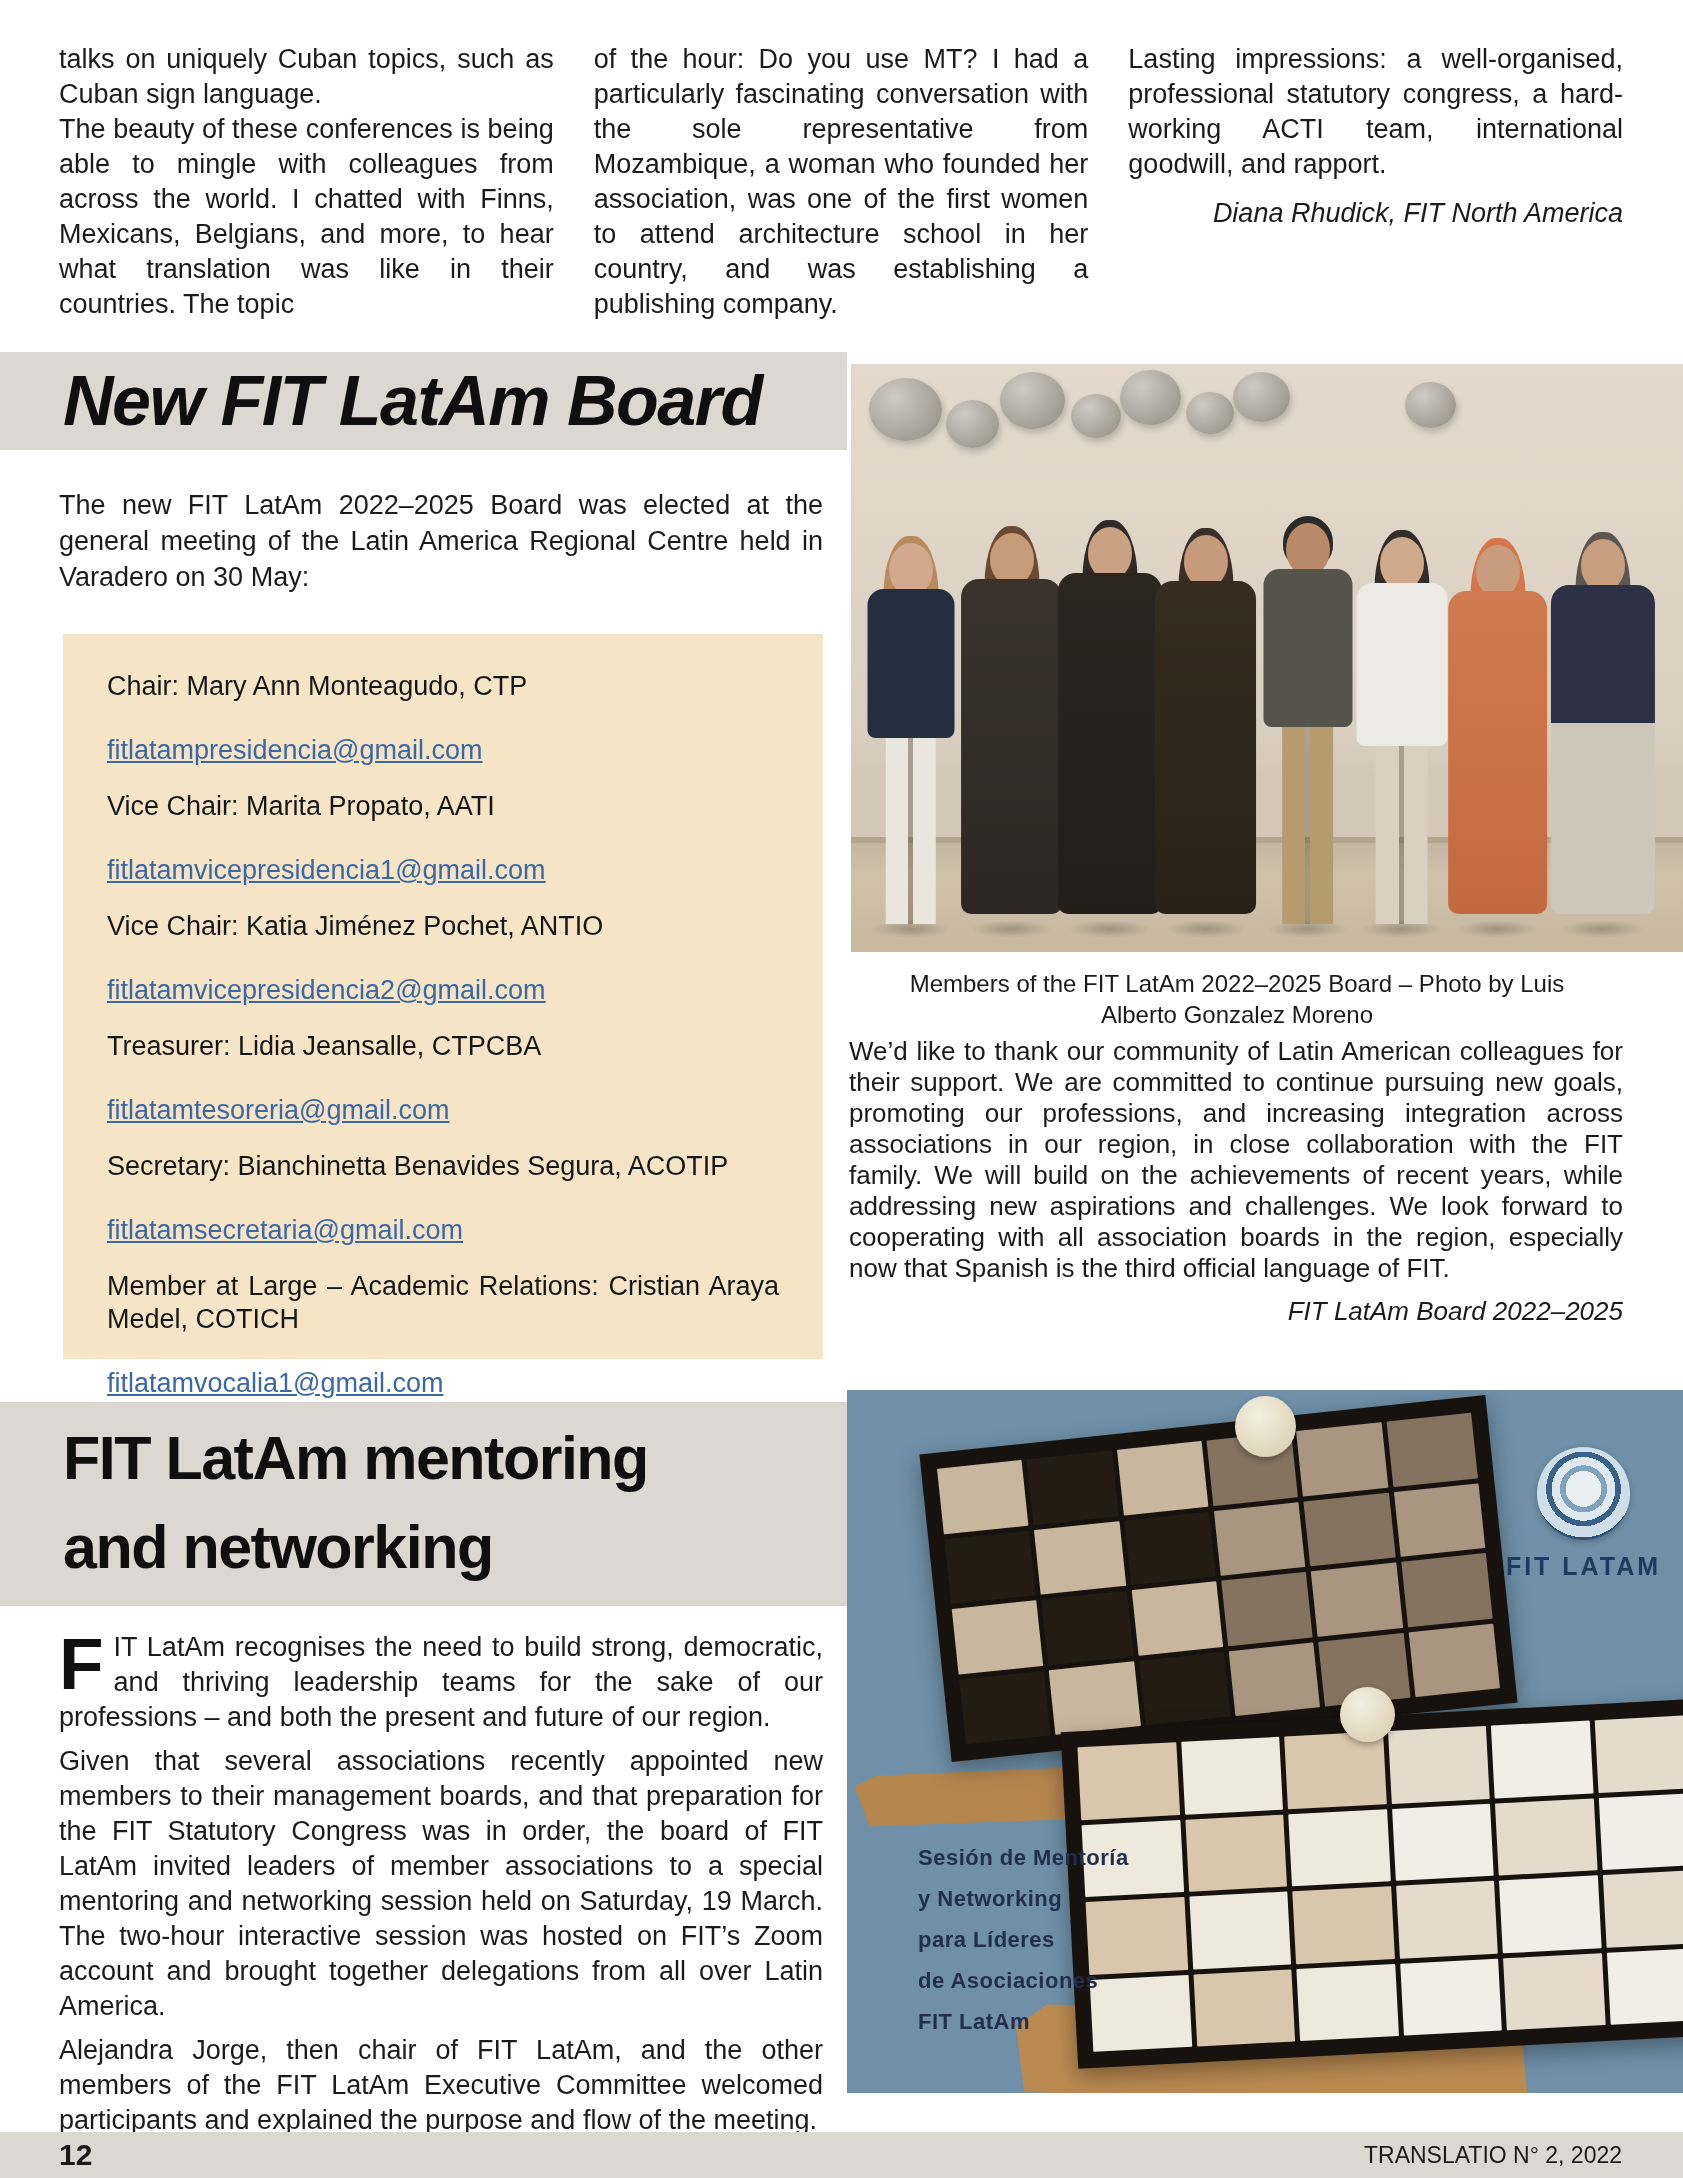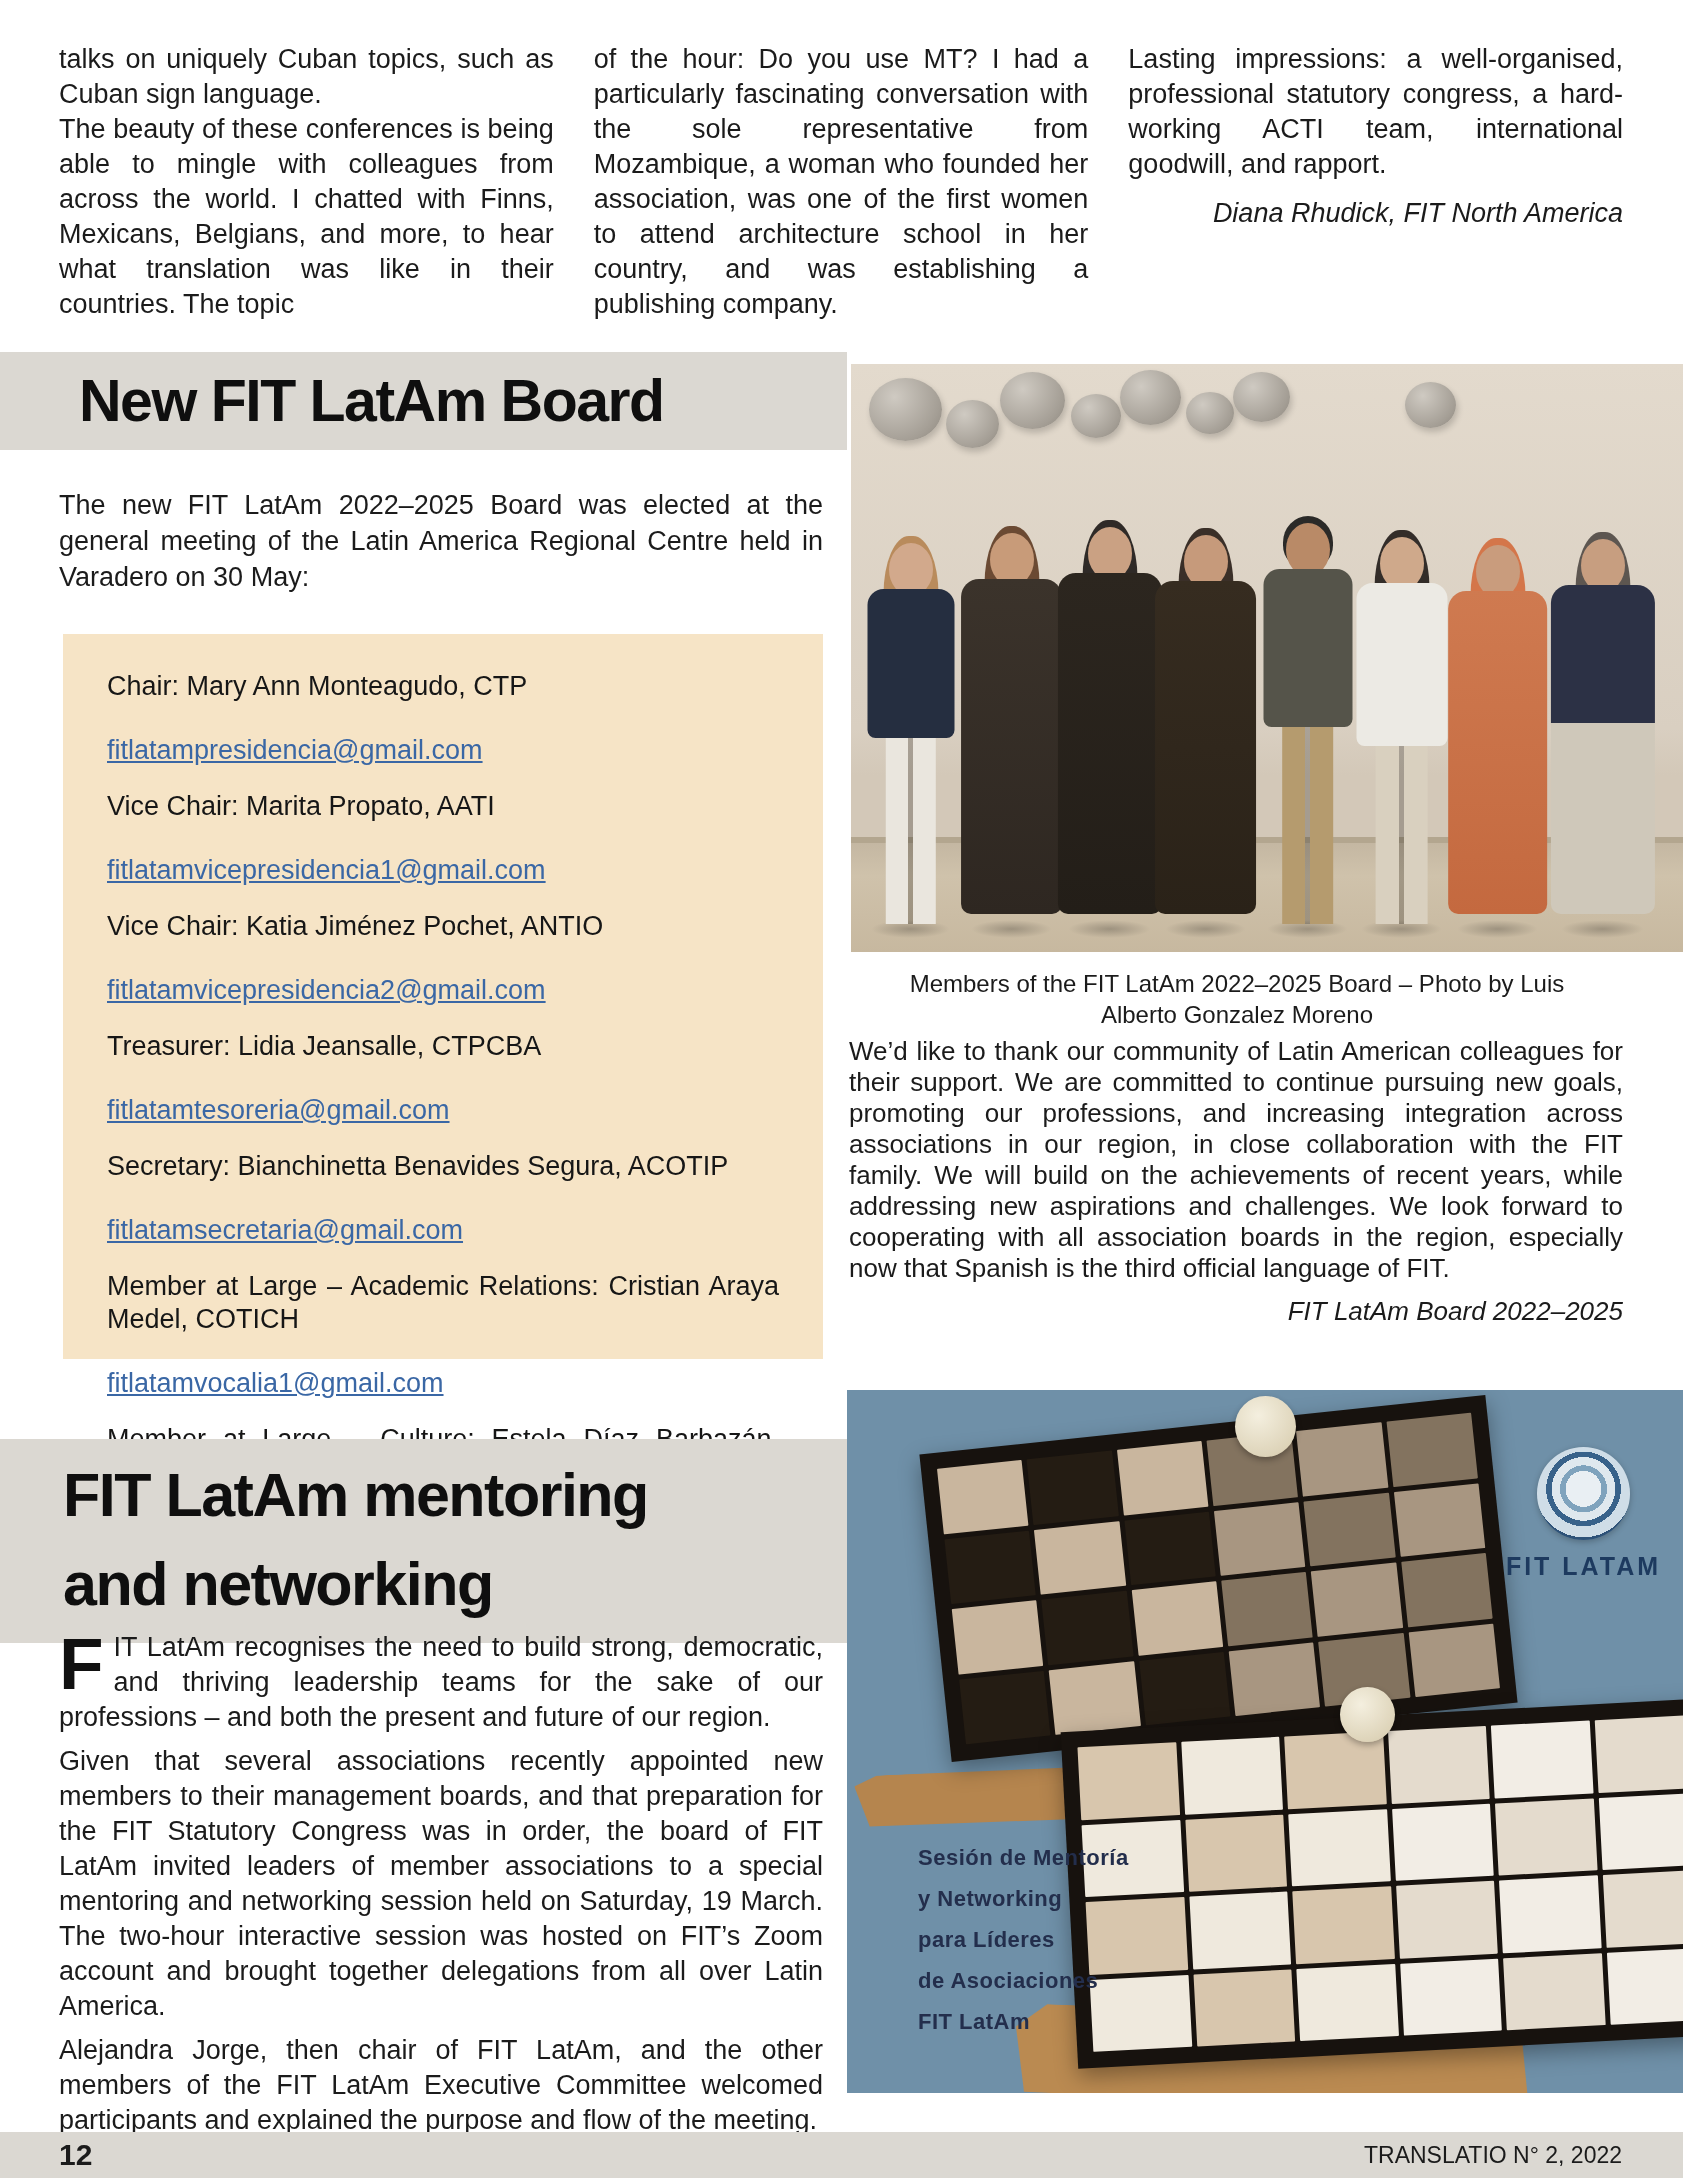--- a/index.html
+++ b/index.html
@@ -11,22 +11,22 @@
   .top-cols{position:absolute;left:59px;top:42px;width:1564px;display:flex;gap:40px;}
   .top-cols .col{width:495px;}
   .top-cols p{font-size:27px;line-height:35px;text-align:justify;}
   .byline{margin-top:14px !important;font-style:italic;text-align:right !important;font-size:27px;}
 
   
   .banner{position:absolute;left:0;background:#dbd8d2;}
   .banner h1{margin:0;font-weight:700;color:#0f0f0f;letter-spacing:-1.5px;
              font-family:"Liberation Sans",sans-serif;}
   .banner1{top:352px;width:847px;height:98px;}
-  .banner1 h1{font-size:59px;line-height:98px;padding-left:79px;}
-  .banner2{top:1402px;width:847px;height:204px;margin-top:37px;}
+  .banner1 h1{font-size:70px;line-height:98px;padding-left:63px;font-style:italic;}
+  .banner2{top:1402px;width:847px;height:204px;}
   .banner2 h1{font-size:61px;line-height:89px;padding:12px 0 0 63px;}
 
   
   .board-intro{position:absolute;left:59px;top:487px;width:764px;
                font-size:27px;line-height:36px;text-align:justify;}
   .board-box{position:absolute;left:63px;top:634px;width:760px;height:725px;
              background:#f6e4c6;box-sizing:border-box;padding:36px 44px 20px 44px;}
   .member{margin-bottom:23px;}
   .member .m-name{font-size:27px;line-height:33px;text-align:justify;color:#161616;}
   .member .m-email{font-size:27px;line-height:33px;color:#3a67a5;text-decoration:underline;

